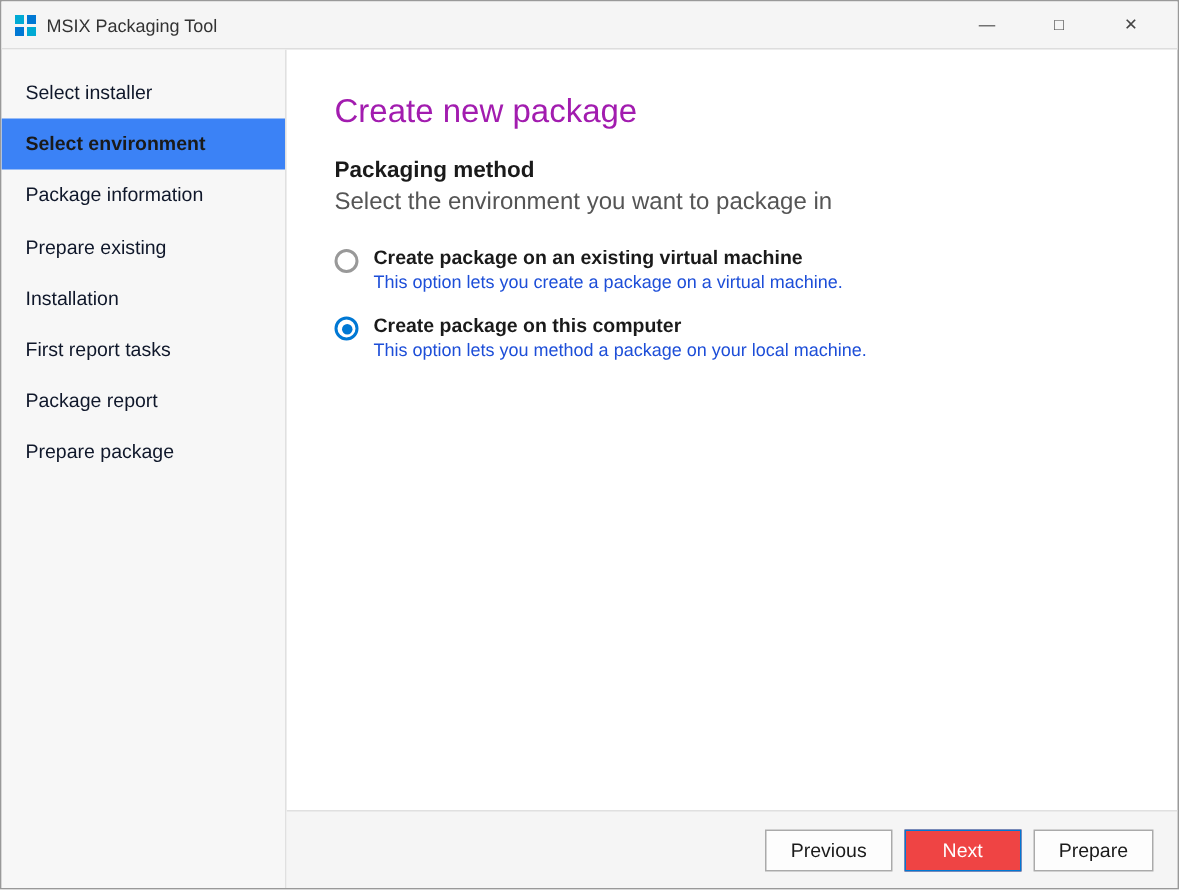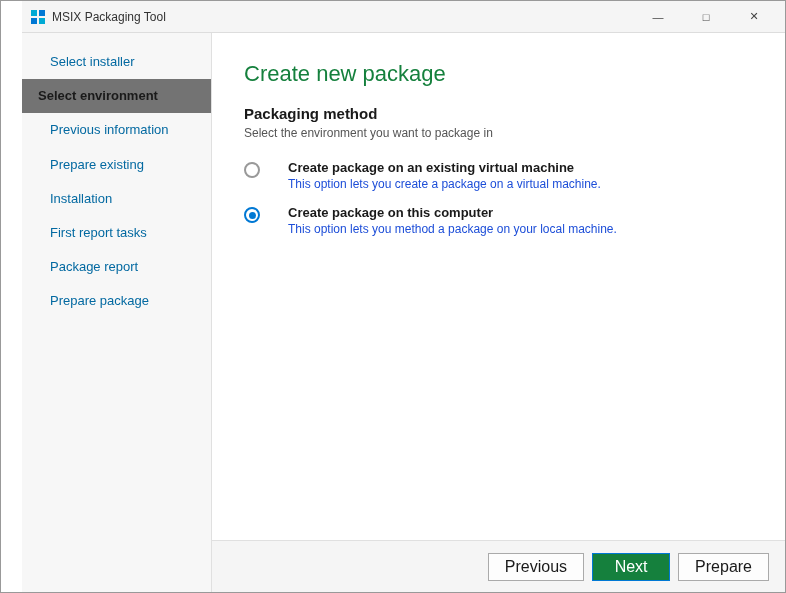--- a/index.html
+++ b/index.html
@@ -13,21 +13,20 @@
       font-size: 13px;
     }
     .window {
       width: 786px;
       height: 593px;
       background: #fff;
       border: 1px solid #999;
       box-shadow: 0 4px 16px rgba(0,0,0,0.18);
       display: flex;
       flex-direction: column;
-      padding-left: 21px;
     }
     .titlebar {
       height: 32px;
       background: #f5f5f5;
       border-bottom: 1px solid #ddd;
       display: flex;
       align-items: center;
       padding: 0 8px;
       user-select: none;
       flex-shrink: 0;
@@ -77,63 +76,62 @@
     .sidebar-item {
       padding: 8px 16px;
       font-size: 13px;
       cursor: default;
       color: #999;
       line-height: 1.4;
     }
     .sidebar-item.active {
       color: #1a1a1a;
       font-weight: 600;
-      background: #737373;
+      background: #3b82f6;
     }
     .sidebar-item.inactive {
-      color: #0369a1;
-      margin-left: 12px;
+      color: #0f172a;
     }
     .main {
       flex: 1;
       display: flex;
       flex-direction: column;
       overflow: hidden;
     }
     .main-content {
       flex: 1;
       padding: 28px 32px 20px 32px;
       overflow-y: auto;
     }
     .page-title {
       font-size: 22px;
       font-weight: 300;
-      color: #15803d;
+      color: #a21caf;
       margin-bottom: 18px;
     }
     .section-title {
       font-size: 15px;
       font-weight: 700;
       color: #1a1a1a;
       margin-bottom: 4px;
     }
     .section-subtitle {
-      font-size: 12px;
+      font-size: 16px;
       color: #555;
       margin-bottom: 20px;
     }
     .options-list {
       display: flex;
       flex-direction: column;
       gap: 14px;
     }
     .option-item {
       display: flex;
       align-items: flex-start;
-      gap: 28px;
+      gap: 10px;
       cursor: pointer;
     }
     .radio-outer {
       width: 16px;
       height: 16px;
       border-radius: 50%;
       border: 2px solid #999;
       background: #fff;
       flex-shrink: 0;
       margin-top: 2px;
@@ -175,26 +173,26 @@
       gap: 8px;
       flex-shrink: 0;
     }
     .footer-btn {
       height: 28px;
       min-width: 78px;
       padding: 0 16px;
       border: 1px solid #aaa;
       background: #fdfdfd;
       cursor: pointer;
-      font-size: 16px;
+      font-size: 13px;
       color: #1a1a1a;
       font-family: 'Segoe UI', Tahoma, Geneva, Verdana, sans-serif;
     }
     .footer-btn.primary {
-      background: #15803d;
+      background: #ef4444;
       border-color: #0078d4;
       color: #fff;
     }
   </style>
 </head>
 <body>
 
 <div class="window">
 
   <div class="titlebar">
@@ -210,21 +208,21 @@
       <button class="titlebar-btn">□</button>
       <button class="titlebar-btn close">✕</button>
     </div>
   </div>
 
   <div class="content-area">
 
     <div class="sidebar">
     <div class="sidebar-item inactive">Select installer</div>
         <div class="sidebar-item active">Select environment</div>
-        <div class="sidebar-item inactive">Previous information</div>
+        <div class="sidebar-item inactive">Package information</div>
         <div class="sidebar-item inactive">Prepare existing</div>
         <div class="sidebar-item inactive">Installation</div>
         <div class="sidebar-item inactive">First report tasks</div>
         <div class="sidebar-item inactive">Package report</div>
         <div class="sidebar-item inactive">Prepare package</div>
       </div>
 
     <div class="main">
       <div class="main-content">
         <div class="page-title">Create new package</div>

